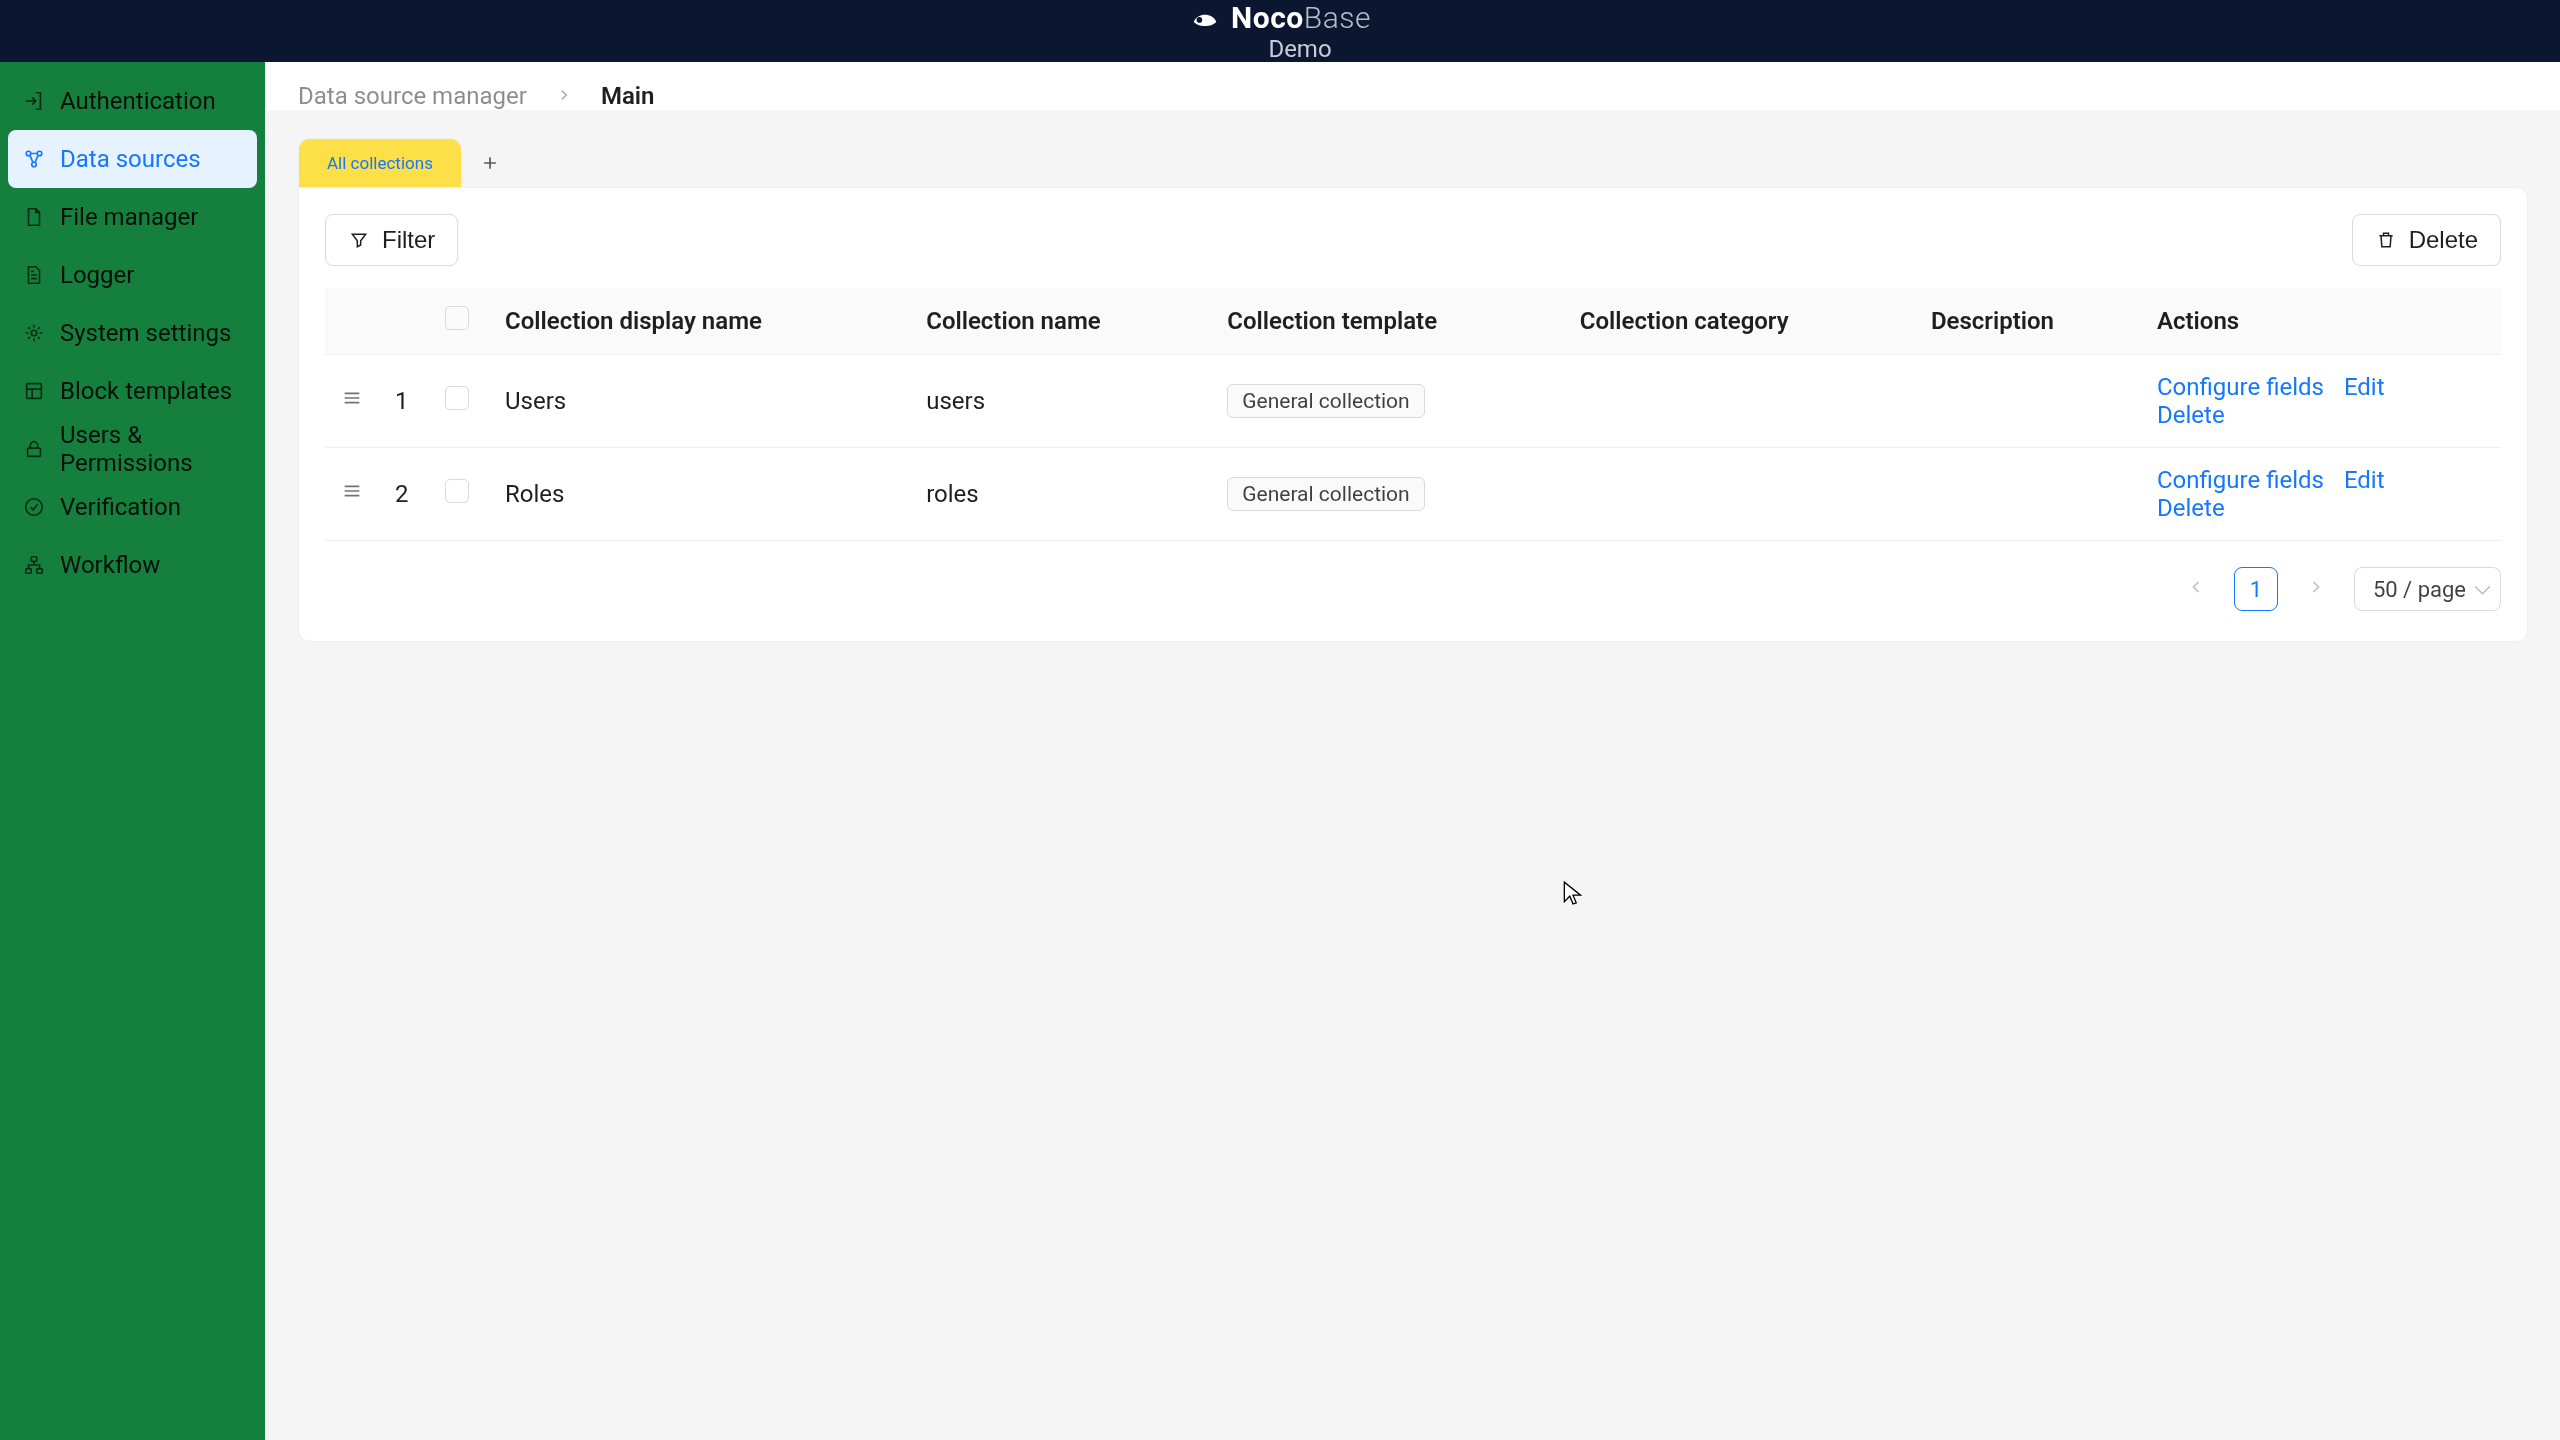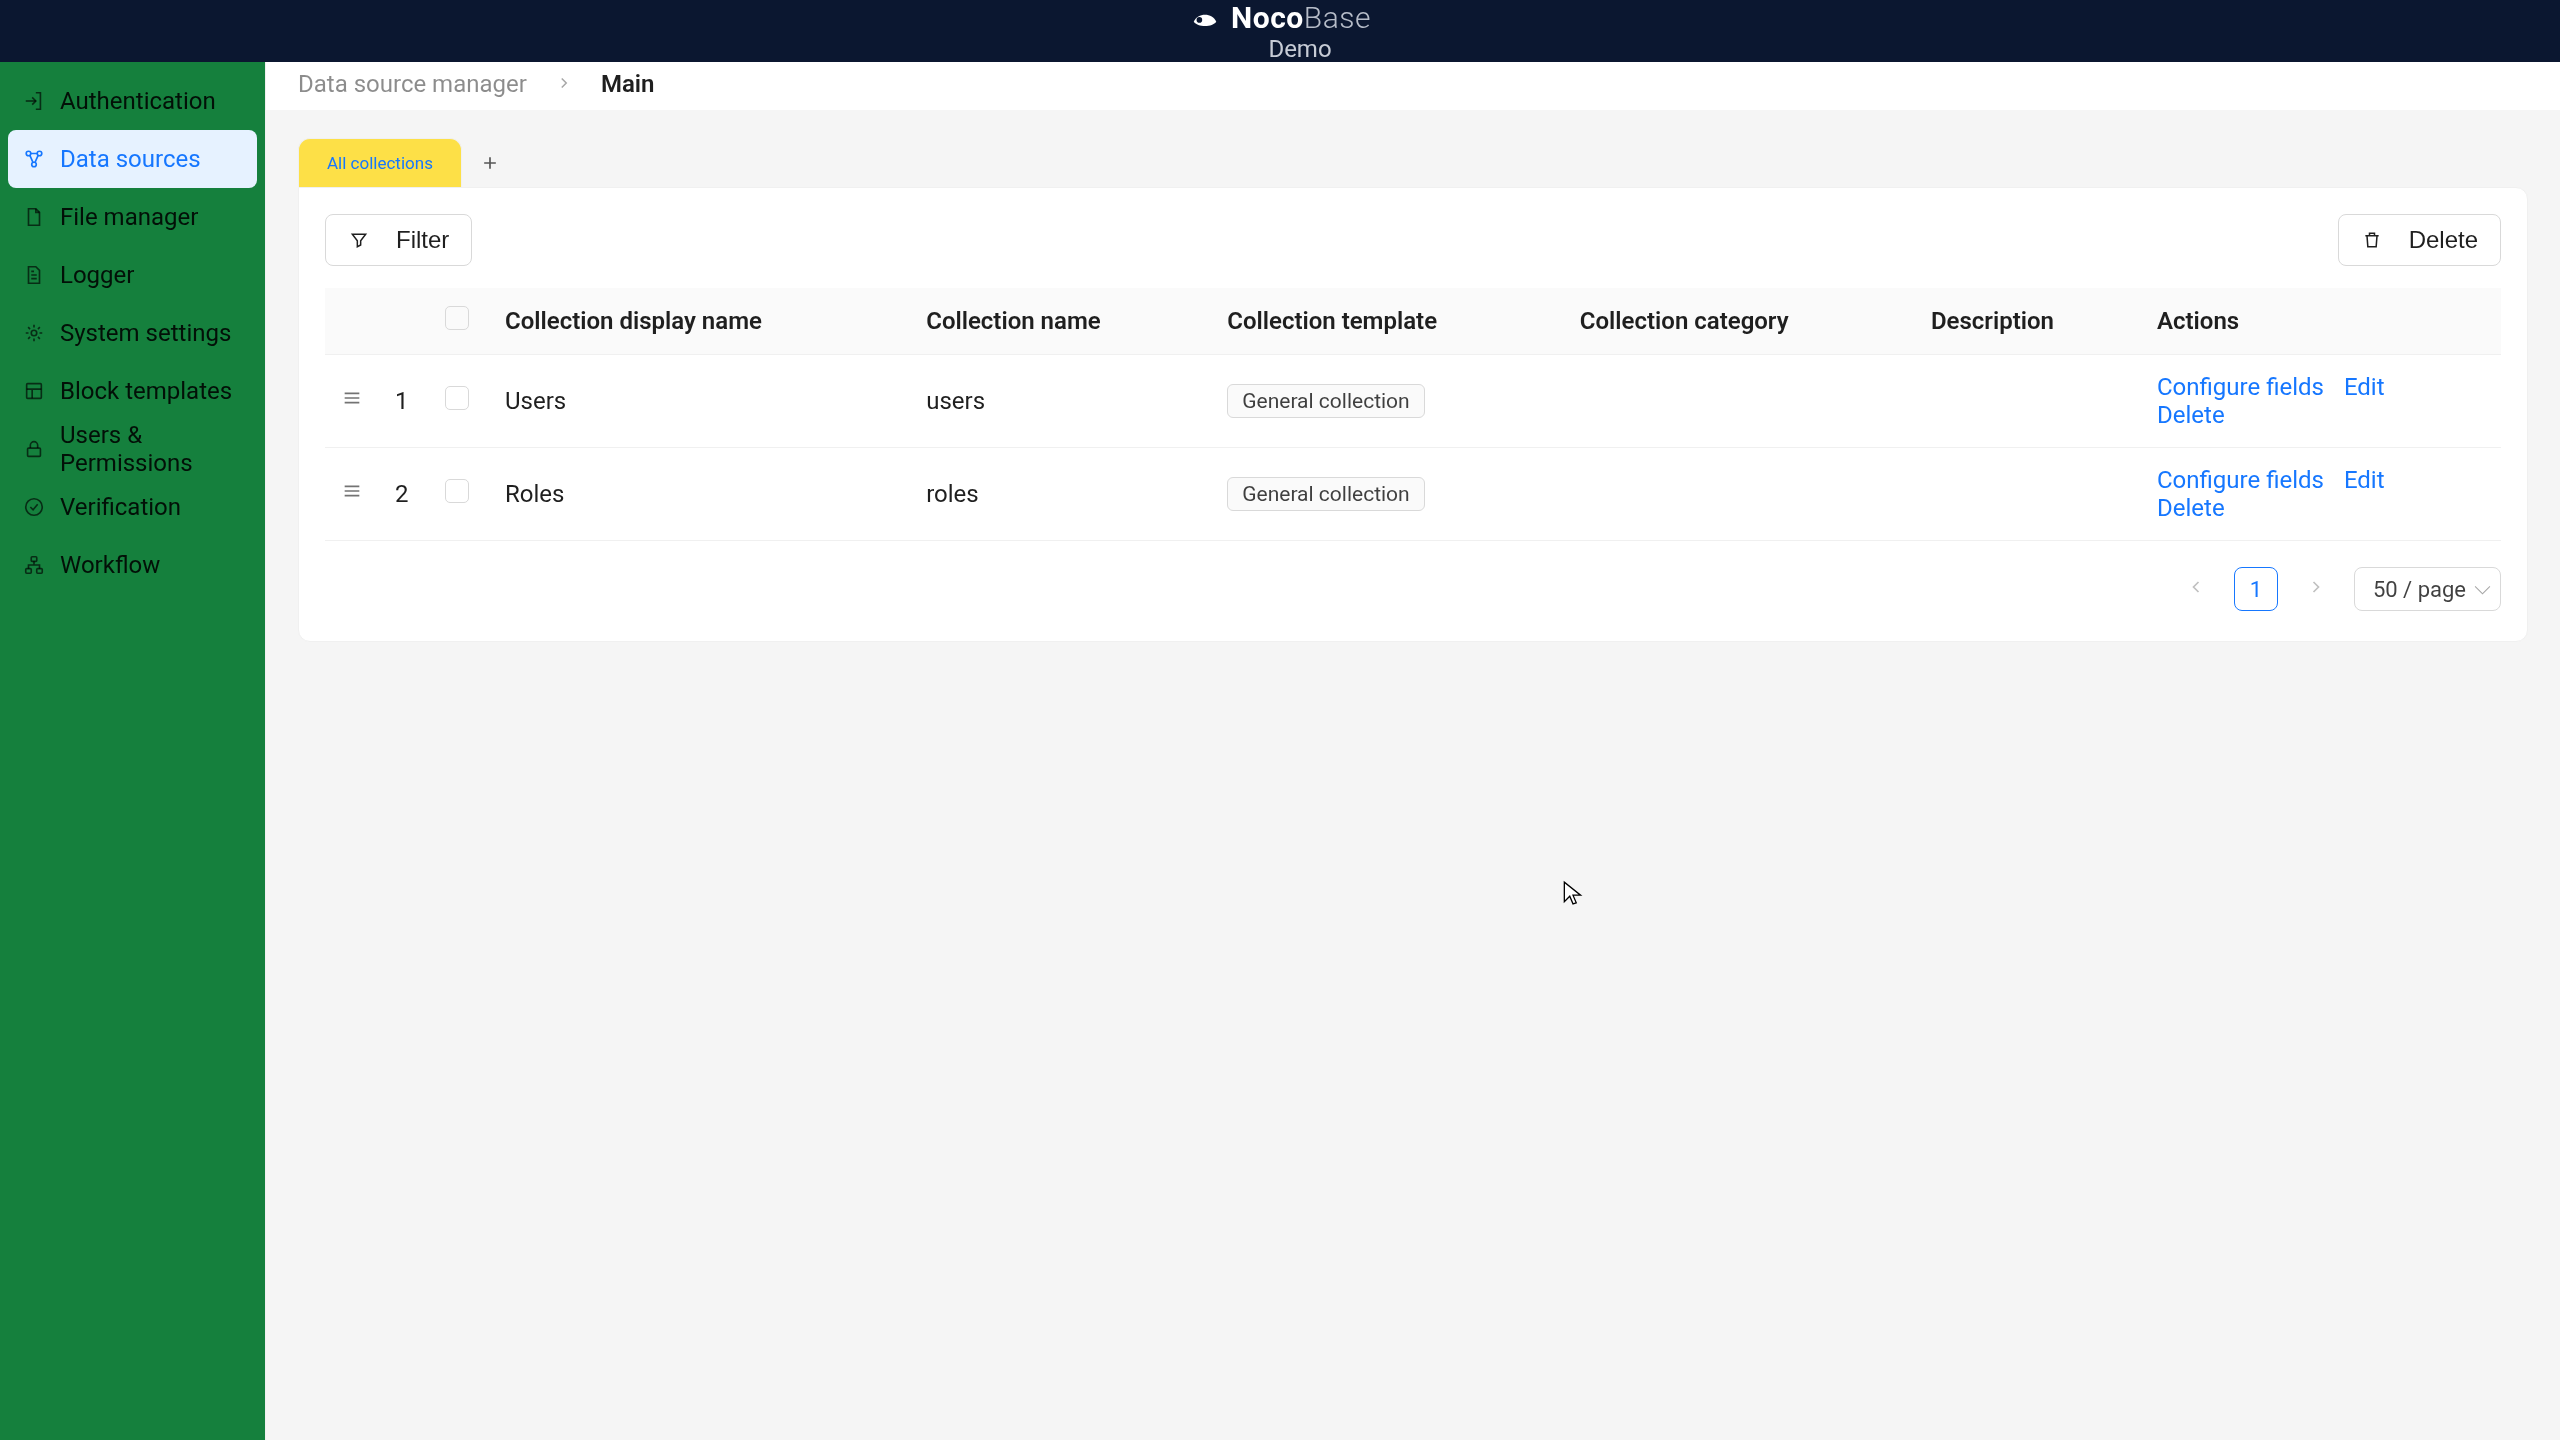--- a/index.html
+++ b/index.html
@@ -16,36 +16,36 @@
 
   
   .body { display: flex; height: calc(1440px - 62px); }
   .sidebar { width: 266px; background: #15803d; border-right: 1px solid #f0f0f0; padding: 10px 8px; }
   .side-item { display:flex; align-items:center; gap:14px; height: 58px; padding: 0 14px; border-radius: 8px; color: rgba(0,0,0,0.88); cursor:pointer; font-size: 24px; }
   .side-item.active { background: #e6f2ff; color: #1677ff; }
   .side-item .icon { width: 24px; height: 24px; display:flex; align-items:center; justify-content:center; color: inherit; flex-shrink: 0; }
   .side-item:not(.active) .icon { color: rgba(0,0,0,0.65); }
 
   .main { flex: 1; background: #f5f5f5; display:flex; flex-direction:column; }
-  .crumbs { height: 48px; display:flex; align-items:flex-start; gap: 28px; padding: 8px 32px 0; background:#fff; }
+  .crumbs { height: 48px; display:flex; align-items:flex-end; gap: 28px; padding: 8px 32px 0; background:#fff; }
   .crumb-link { color: rgba(0,0,0,0.45); font-size: 24px; cursor:pointer; }
   .crumb-sep { color: rgba(0,0,0,0.35); }
   .crumb-current { color: rgba(0,0,0,0.88); font-weight: 600; font-size: 24px; }
 
   .inner-tabs { background:#fff; padding: 0 32px; border-bottom: 1px solid #f0f0f0; }
   .inner-tab { display:inline-block; padding: 14px 0 16px; color:#1677ff; font-size:24px; border-bottom: 3px solid #1677ff; cursor:pointer; }
 
   .content { padding: 28px 32px; }
   .card-tabs { display:flex; }
   .card-tab { background:#fde047; border: 1px solid #f0f0f0; border-bottom: none; border-top-left-radius: 12px; border-top-right-radius: 12px; padding: 14px 28px; color:#1677ff; font-size:17px; cursor:pointer; }
   .card-tab-add { width: 56px; display:flex; align-items:center; justify-content:center; color: rgba(0,0,0,0.65); cursor:pointer; }
 
   .panel { background:#fff; border:1px solid #f0f0f0; border-radius: 0 12px 12px 12px; padding: 26px 26px 30px; }
   .toolbar { display:flex; align-items:center; gap: 16px; margin-bottom: 22px; }
-  .btn { display:inline-flex; align-items:center; gap:26px; height: 52px; padding: 0 22px; border-radius: 8px; border:1px solid #d9d9d9; background:#fff; font-size:24px; cursor:pointer; color: rgba(0,0,0,0.88); }
+  .btn { display:inline-flex; align-items:center; gap:12px; height: 52px; padding: 0 22px; border-radius: 8px; border:1px solid #d9d9d9; background:#fff; font-size:24px; cursor:pointer; color: rgba(0,0,0,0.88); }
   .btn .icon { width:22px; height:22px; display:flex; align-items:center; justify-content:center; }
   .btn.primary { background:#1677ff; border-color:#1677ff; color:#fff; }
   .toolbar-right { margin-left:auto; display:flex; gap:16px; }
 
   table.grid { width:100%; border-collapse: collapse; }
   table.grid th, table.grid td { text-align:left; padding: 18px 16px; font-size: 24px; border-bottom: 1px solid #f0f0f0; }
   table.grid thead th { background:#fafafa; font-weight:600; color: rgba(0,0,0,0.88); }
   .col-drag { width:50px; text-align:center; }
   .col-idx { width:50px; text-align:center; }
   .col-check { width:60px; text-align:center; }

